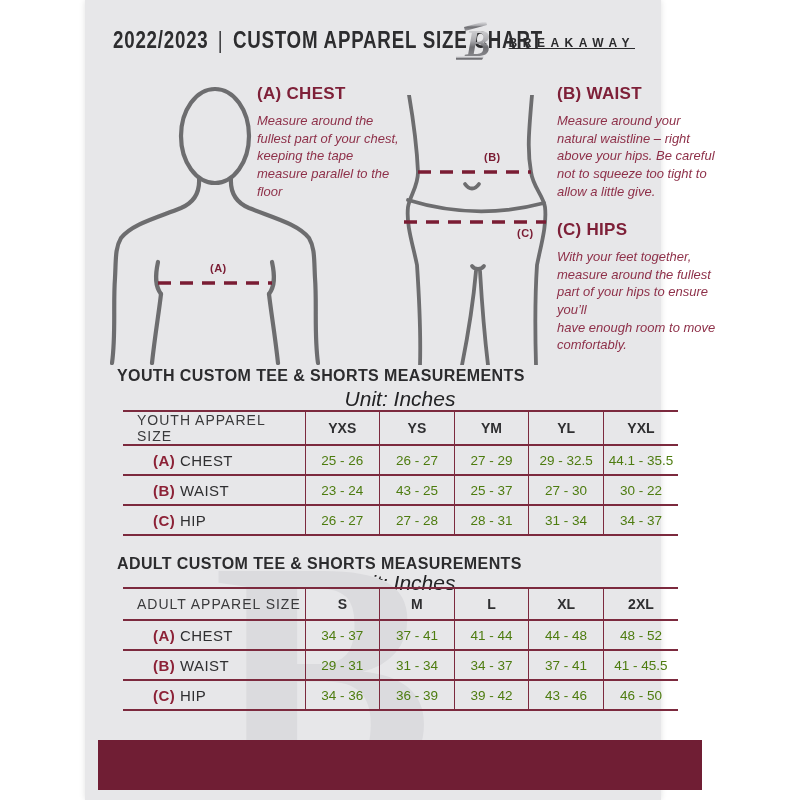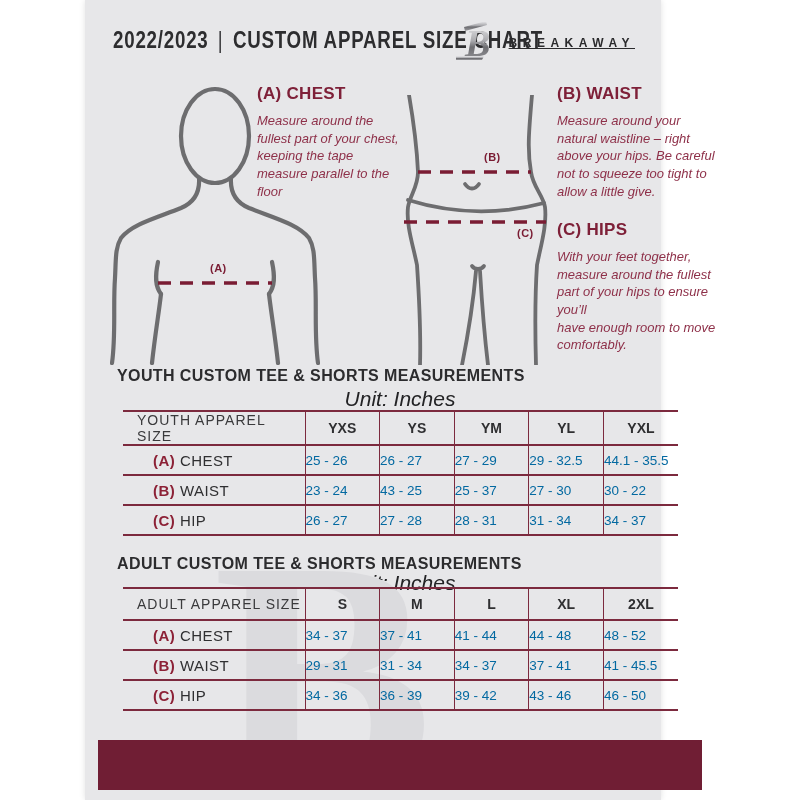--- a/index.html
+++ b/index.html
@@ -55,21 +55,21 @@
   table.size-table tbody tr{height:30px;border-bottom:2px solid #7c2a3e;}
   table.size-table th.size-col{
     text-align:left;padding-left:14px;font-weight:400;font-size:14px;
     letter-spacing:1px;color:#3a3a3c;
   }
   table.size-table th.size-h{
     font-weight:bold;font-size:14px;color:#2f2f31;text-align:center;
     border-left:1.5px solid #7c2a3e;
   }
   table.size-table td.val{
-    font-size:13.5px;color:#0369a1;text-align:left;border-left:1.5px solid #7c2a3e;
+    font-size:13.5px;color:#4d7c0f;text-align:center;border-left:1.5px solid #7c2a3e;
   }
   table.size-table td.rowlab{
     text-align:left;padding-left:30px;font-size:15px;color:#2f2f31;letter-spacing:.4px;
   }
   table.size-table td.rowlab .key{font-weight:bold;color:#8c2136;margin-right:5px;}
   
   .watermark{
     position:absolute;left:128px;top:552px;z-index:1;
     font-family:"Liberation Serif",serif;font-weight:bold;
     font-size:330px;line-height:.75;color:#dbdbde;

